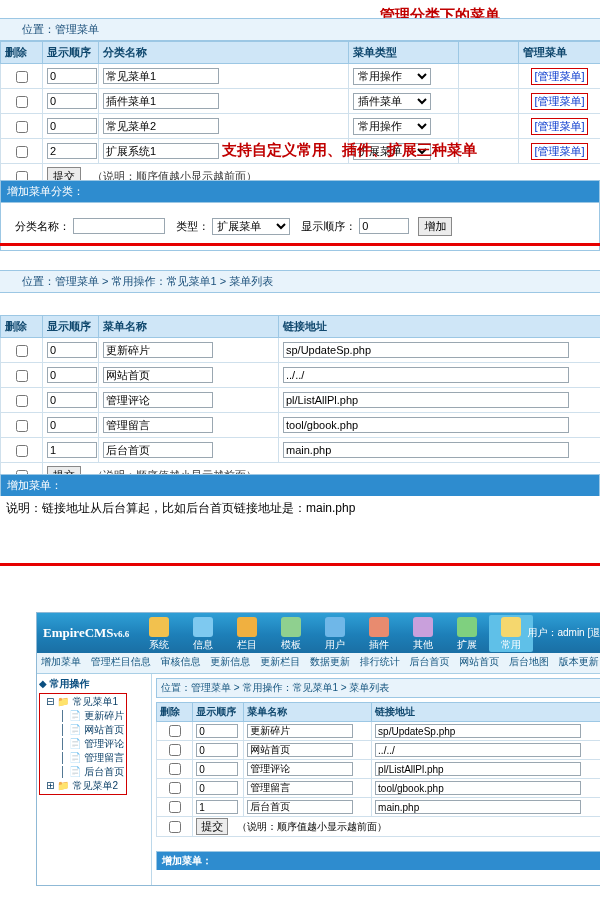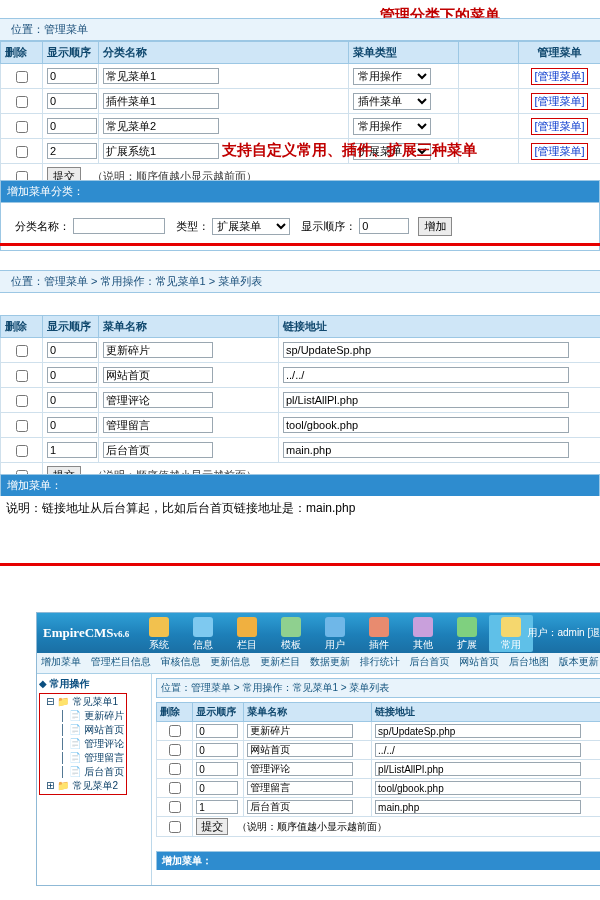--- a/index.html
+++ b/index.html
@@ -10,21 +10,21 @@
     font-size:11px;
     color:#000;
     position:relative;
     overflow:hidden;
   }
   .panel{position:absolute;left:0;width:600px;}
   .bar-loc{
     background:#e8f3fb;
     border-top:1px solid #9cc7e4;
     border-bottom:1px solid #9cc7e4;
-    padding:3px 11px;
+    padding:3px 22px;
     font-size:11px;
     color:#1a4f7a;
   }
   table.grid{border-collapse:collapse;width:100%;table-layout:fixed;}
   table.grid th{
     background:#cfe6f7;
     border:1px solid #9cc7e4;
     font-weight:bold;
     font-size:11px;
     padding:3px 4px;
@@ -184,21 +184,21 @@
         <col style="width:60px">
         <col style="width:82px">
       </colgroup>
     <tbody>
         <tr>
       <th>删除</th>
       <th>显示顺序</th>
       <th>分类名称</th>
       <th>菜单类型</th>
       <th></th>
-      <th style="text-align:center">管理菜单</th>
+      <th style="text-align:left">管理菜单</th>
     </tr>
     <tr>
       <td style="text-align:center"><input class="chk" type="checkbox" style=""></td>
       <td><input class="txt" style="width: 44px;" value="0"></td>
       <td><input class="txt" style="width: 110px;" value="常见菜单1"></td>
       <td><select class="sel" style="width:78px"><option>常用操作</option></select></td>
       <td></td>
       <td style="text-align:center"><span class="box-red"><a class="link-red" href="#">[管理菜单]</a></span></td>
     </tr>
     <tr>

